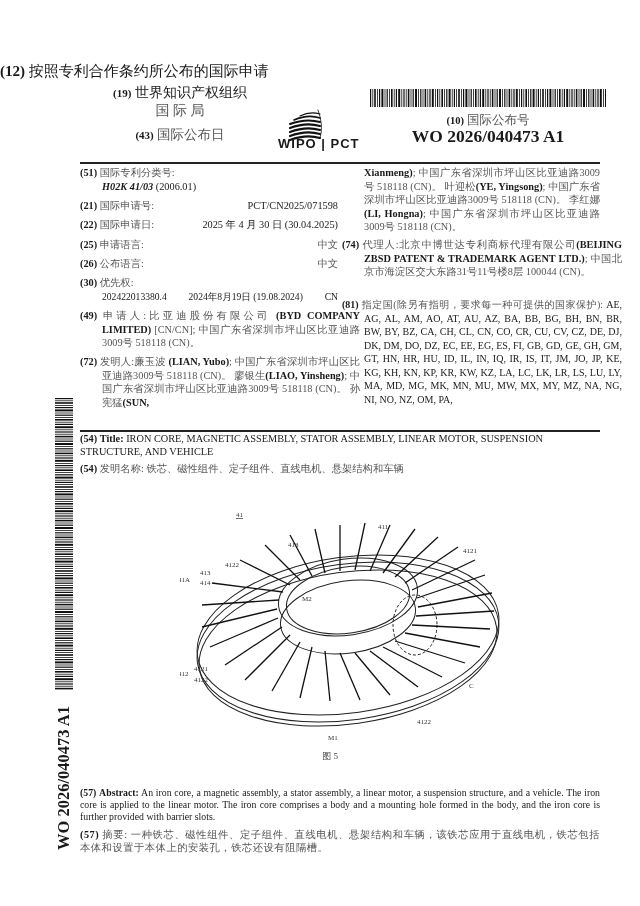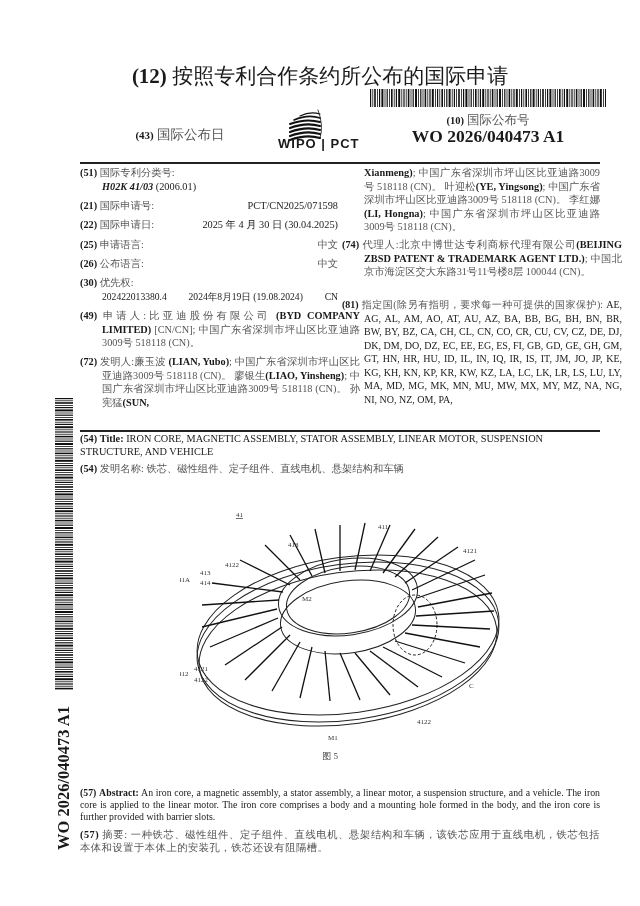--- a/index.html
+++ b/index.html
@@ -3,21 +3,21 @@
 <meta charset="utf-8">
 <style>
   html, body { margin:0; padding:0; background:#ffffff; }
   body { width:640px; height:906px; position:relative; overflow:hidden;
          font-family:"Liberation Serif","DejaVu Serif",serif; color:#1a1a1a; }
   .abs { position:absolute; }
   .b { font-weight:bold; }
   .gray { color:#555; }
   .sans { font-family:"Liberation Sans","DejaVu Sans",sans-serif; }
 
-  #header-title { left:0; width:640px; top:62px; text-align:center; font-size:21px; }
+  #header-title { left:0; width:640px; top:62px; font-size:15px; }
   #org-block { left:90px; width:180px; top:84px; text-align:center; font-size:14px; line-height:18px; }
   #org-block .code { font-size:11px; font-weight:bold; }
   #pubdate-block { left:88px; width:184px; top:126px; text-align:center; }
   #pubdate-label { font-size:13.5px; }
   #pubdate-label .code { font-size:11px; font-weight:bold; }
   #pubdate-value { font-size:12px; font-weight:bold; margin-top:2px; }
 
   #wipo-logo { left:276px; top:98px; width:96px; height:60px; }
   #wipo-text { left:278px; top:136px; width:100px; font-size:13px; font-weight:bold; letter-spacing:1px; }
 
@@ -53,20 +53,22 @@
 </style>
 </head>
 <body>
 
 <div id="header-title" class="abs">
   <span class="b">(12)</span>
   <span>按照专利合作条约所公布的国际申请</span>
 </div>
 
 <div id="org-block" class="abs">
+  <div><span class="code">(19)</span> <span>世界知识产权组织</span></div>
+  <div class="gray">国 际 局</div>
 </div>
 
 <div id="pubdate-block" class="abs">
   <div id="pubdate-label"><span class="code">(43)</span> <span class="gray">国际公布日</span></div>
 </div>
 
 <svg id="wipo-logo" class="abs" viewBox="0 0 96 40">
   <g fill="none" stroke="#111" stroke-linecap="round">
     <path d="M14 32 Q30 26 44 30" stroke-width="2.2"></path>
     <path d="M14 28 Q30 22 44 26" stroke-width="2.2"></path>

